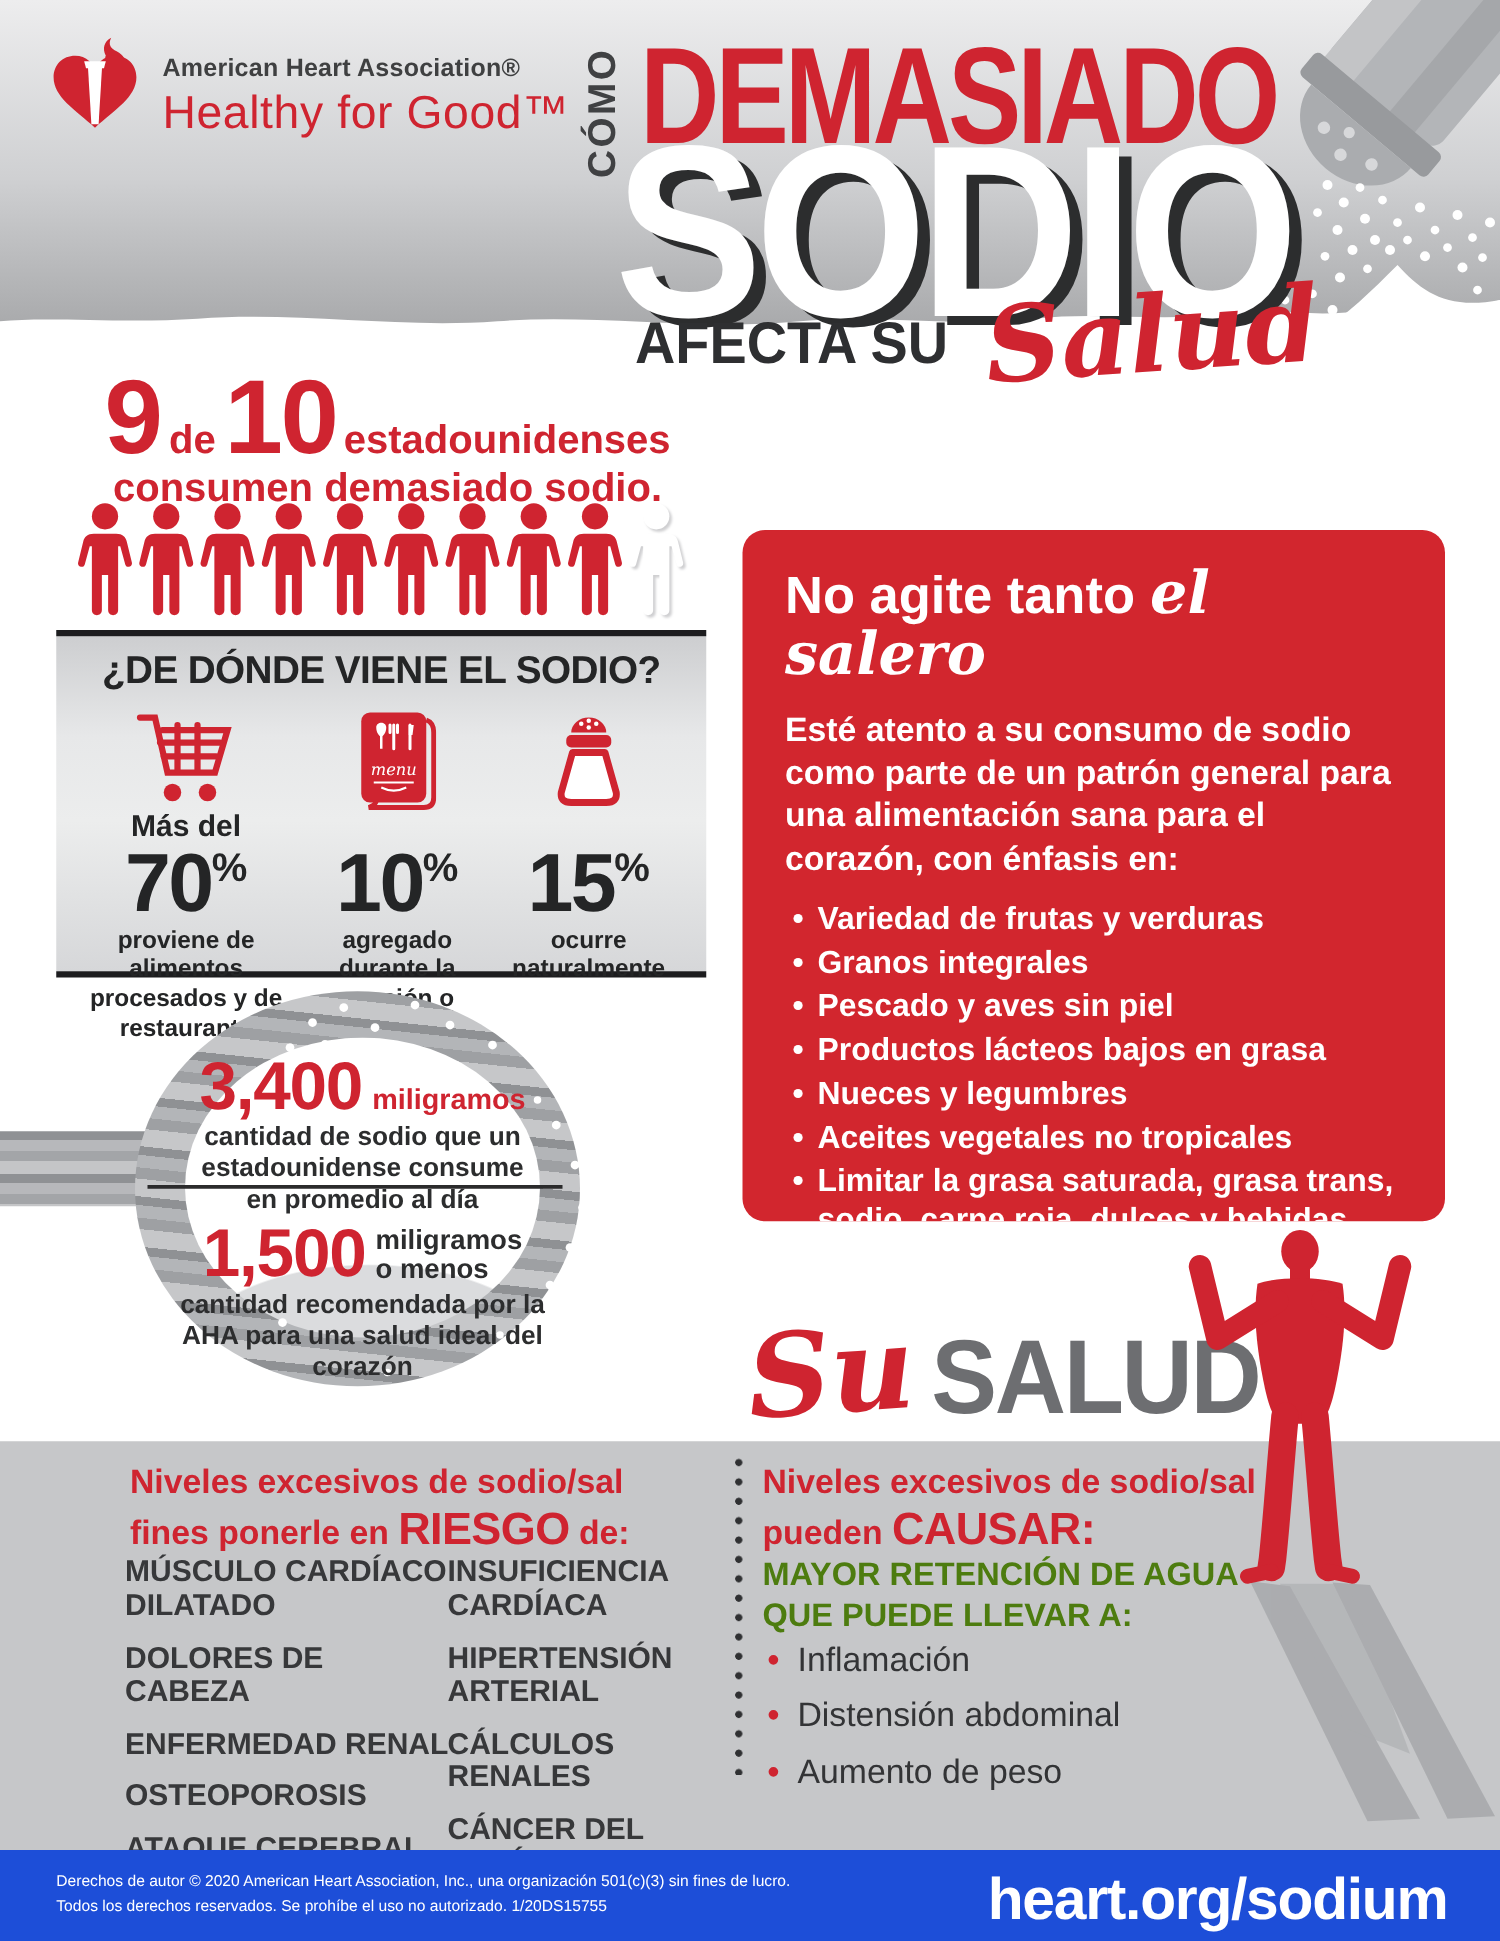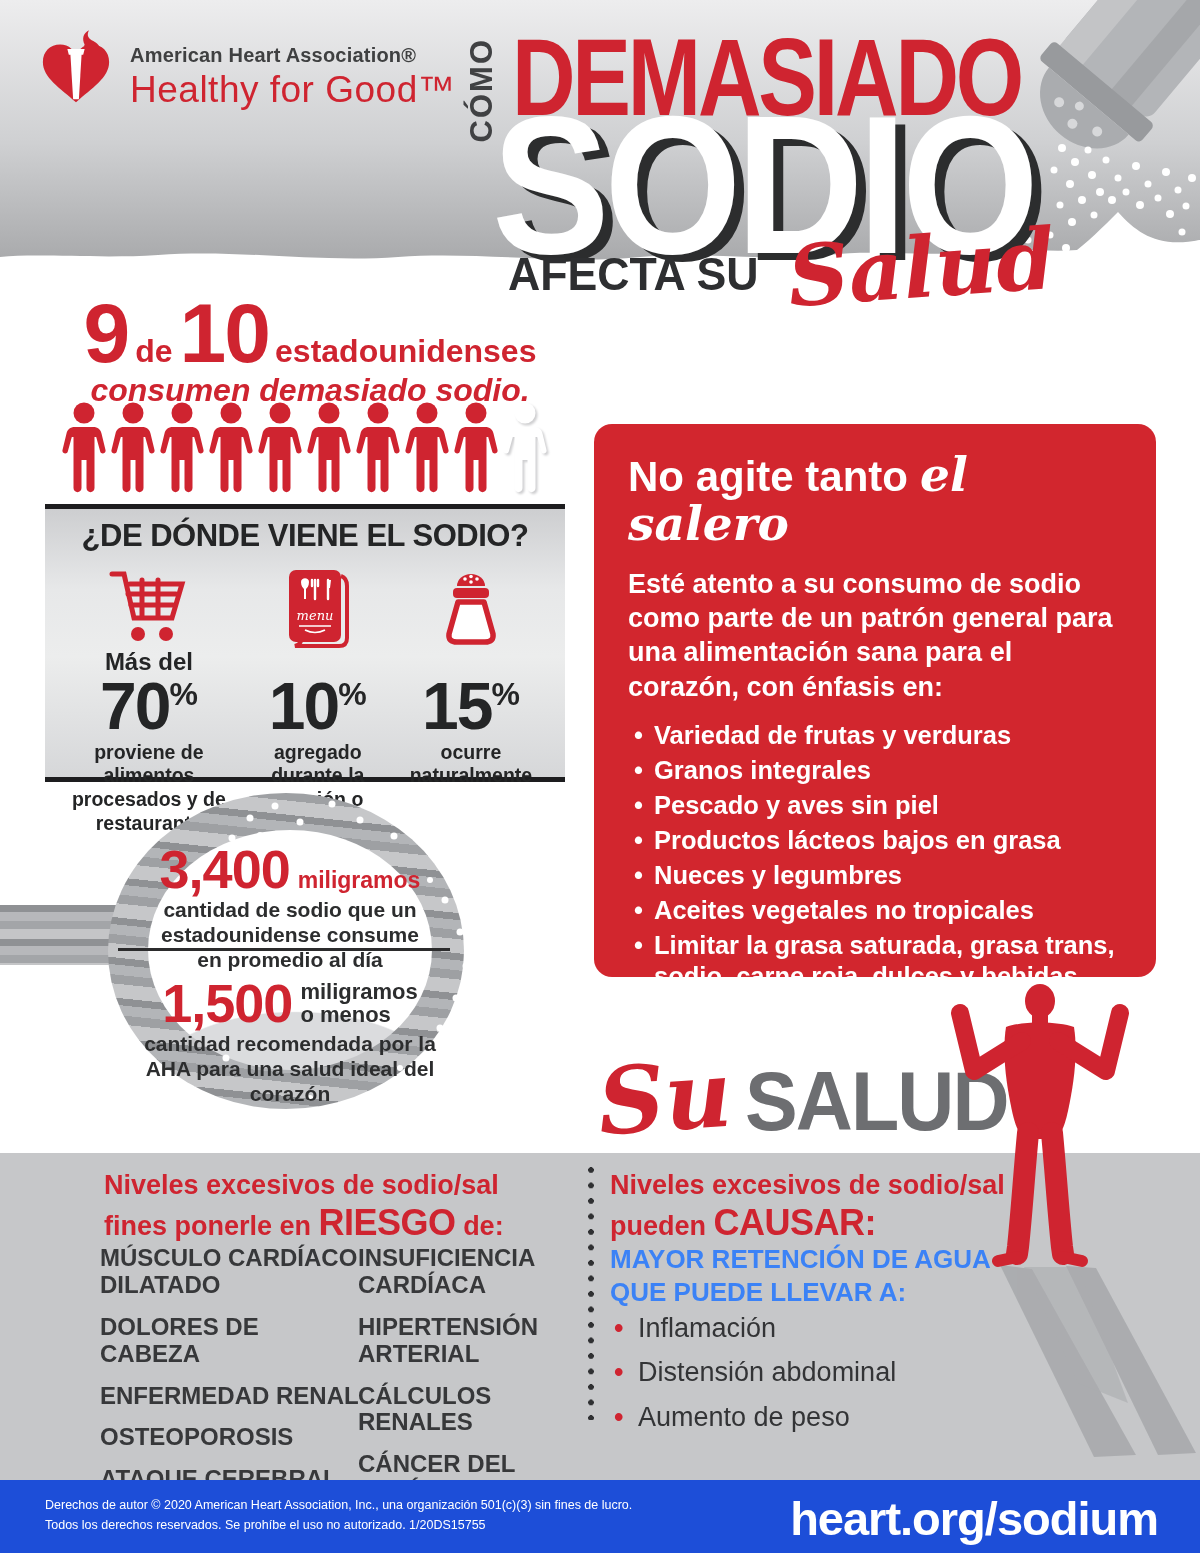--- a/index.html
+++ b/index.html
@@ -33,21 +33,21 @@
               line-height:1; transform:scaleX(.95); transform-origin:left top; }
   .t-salud { left:788px; top:226px; font-size:84px; font-weight:bold; font-style:italic;
              font-family:"DejaVu Serif", serif; color:#cf2430; line-height:1; transform:rotate(-4deg); }
 
   
   .stat { left:90px; top:296px; width:440px; text-align:center; color:#cf2430; }
   .stat-row { display:flex; justify-content:center; align-items:baseline; }
   .stat-big { font-size:84px; font-weight:bold; line-height:.9; letter-spacing:-2px; }
   .stat-small { font-size:32px; font-weight:bold; margin:0 7px; }
   .stat-suffix { font-size:32px; font-weight:bold; margin-left:6px; }
-  .stat-line2 { font-size:32px; font-weight:bold; margin-top:0px;font-style:italic; }
+  .stat-line2 { font-size:32px; font-weight:bold; margin-top:0px; }
 
   .people { left:62px; top:402px; display:flex; gap:5px; }
   .people svg { width:44px; height:92px; }
   .person-white { filter:drop-shadow(2px 2px 1px #cfcfd1); }
 
   
   .src { left:45px; top:504px; width:520px; height:278px;
          background:linear-gradient(180deg,#cdced0 0%,#e7e8e9 30%,#eceded 55%,#d6d7d9 100%);
          border-top:5px solid #1d1d1f; border-bottom:5px solid #1d1d1f; }
   .src-title { text-align:center; margin-top:9px; font-size:31px; font-weight:bold;
@@ -109,21 +109,21 @@
   .risk-col { list-style:none; }
   .risk-col li { font-size:24px; font-weight:bold; color:#37383a; line-height:1.12; margin-bottom:15px; }
   .risk-col1 { left:100px; top:1245px; width:260px; }
   .risk-col2 { left:358px; top:1245px; width:240px; }
 
   .dots-divider { left:588px; top:1166px; width:6px; height:254px;
       background-image:radial-gradient(circle at 3px 4px, #2f3032 2.6px, rgba(0,0,0,0) 3.1px);
       background-size:6px 15.5px; background-repeat:repeat-y; }
 
   .cause-sub { left:610px; top:1243px; width:380px; font-size:26px; font-weight:bold;
-               color:#3b82f6; line-height:1.25; }
+               color:#4d7c0f; line-height:1.25; }
   .cause-list { left:612px; top:1312px; list-style:none; }
   .cause-list li { position:relative; font-size:27px; color:#333436; line-height:1.2;
                    padding-left:26px; margin-bottom:12px; }
   .cause-list li::before { content:"\2022"; position:absolute; left:2px; color:#cf2430; font-weight:bold; }
 
   .muscle-svg { left:928px; top:983px; width:300px; height:492px; }
 
   
   .footer { left:0; top:1480px; width:1200px; height:73px; background:#1d4ed8; }
   .legal { position:absolute; left:45px; top:15px; font-size:12.5px; color:#ffffff; line-height:1.6; }

